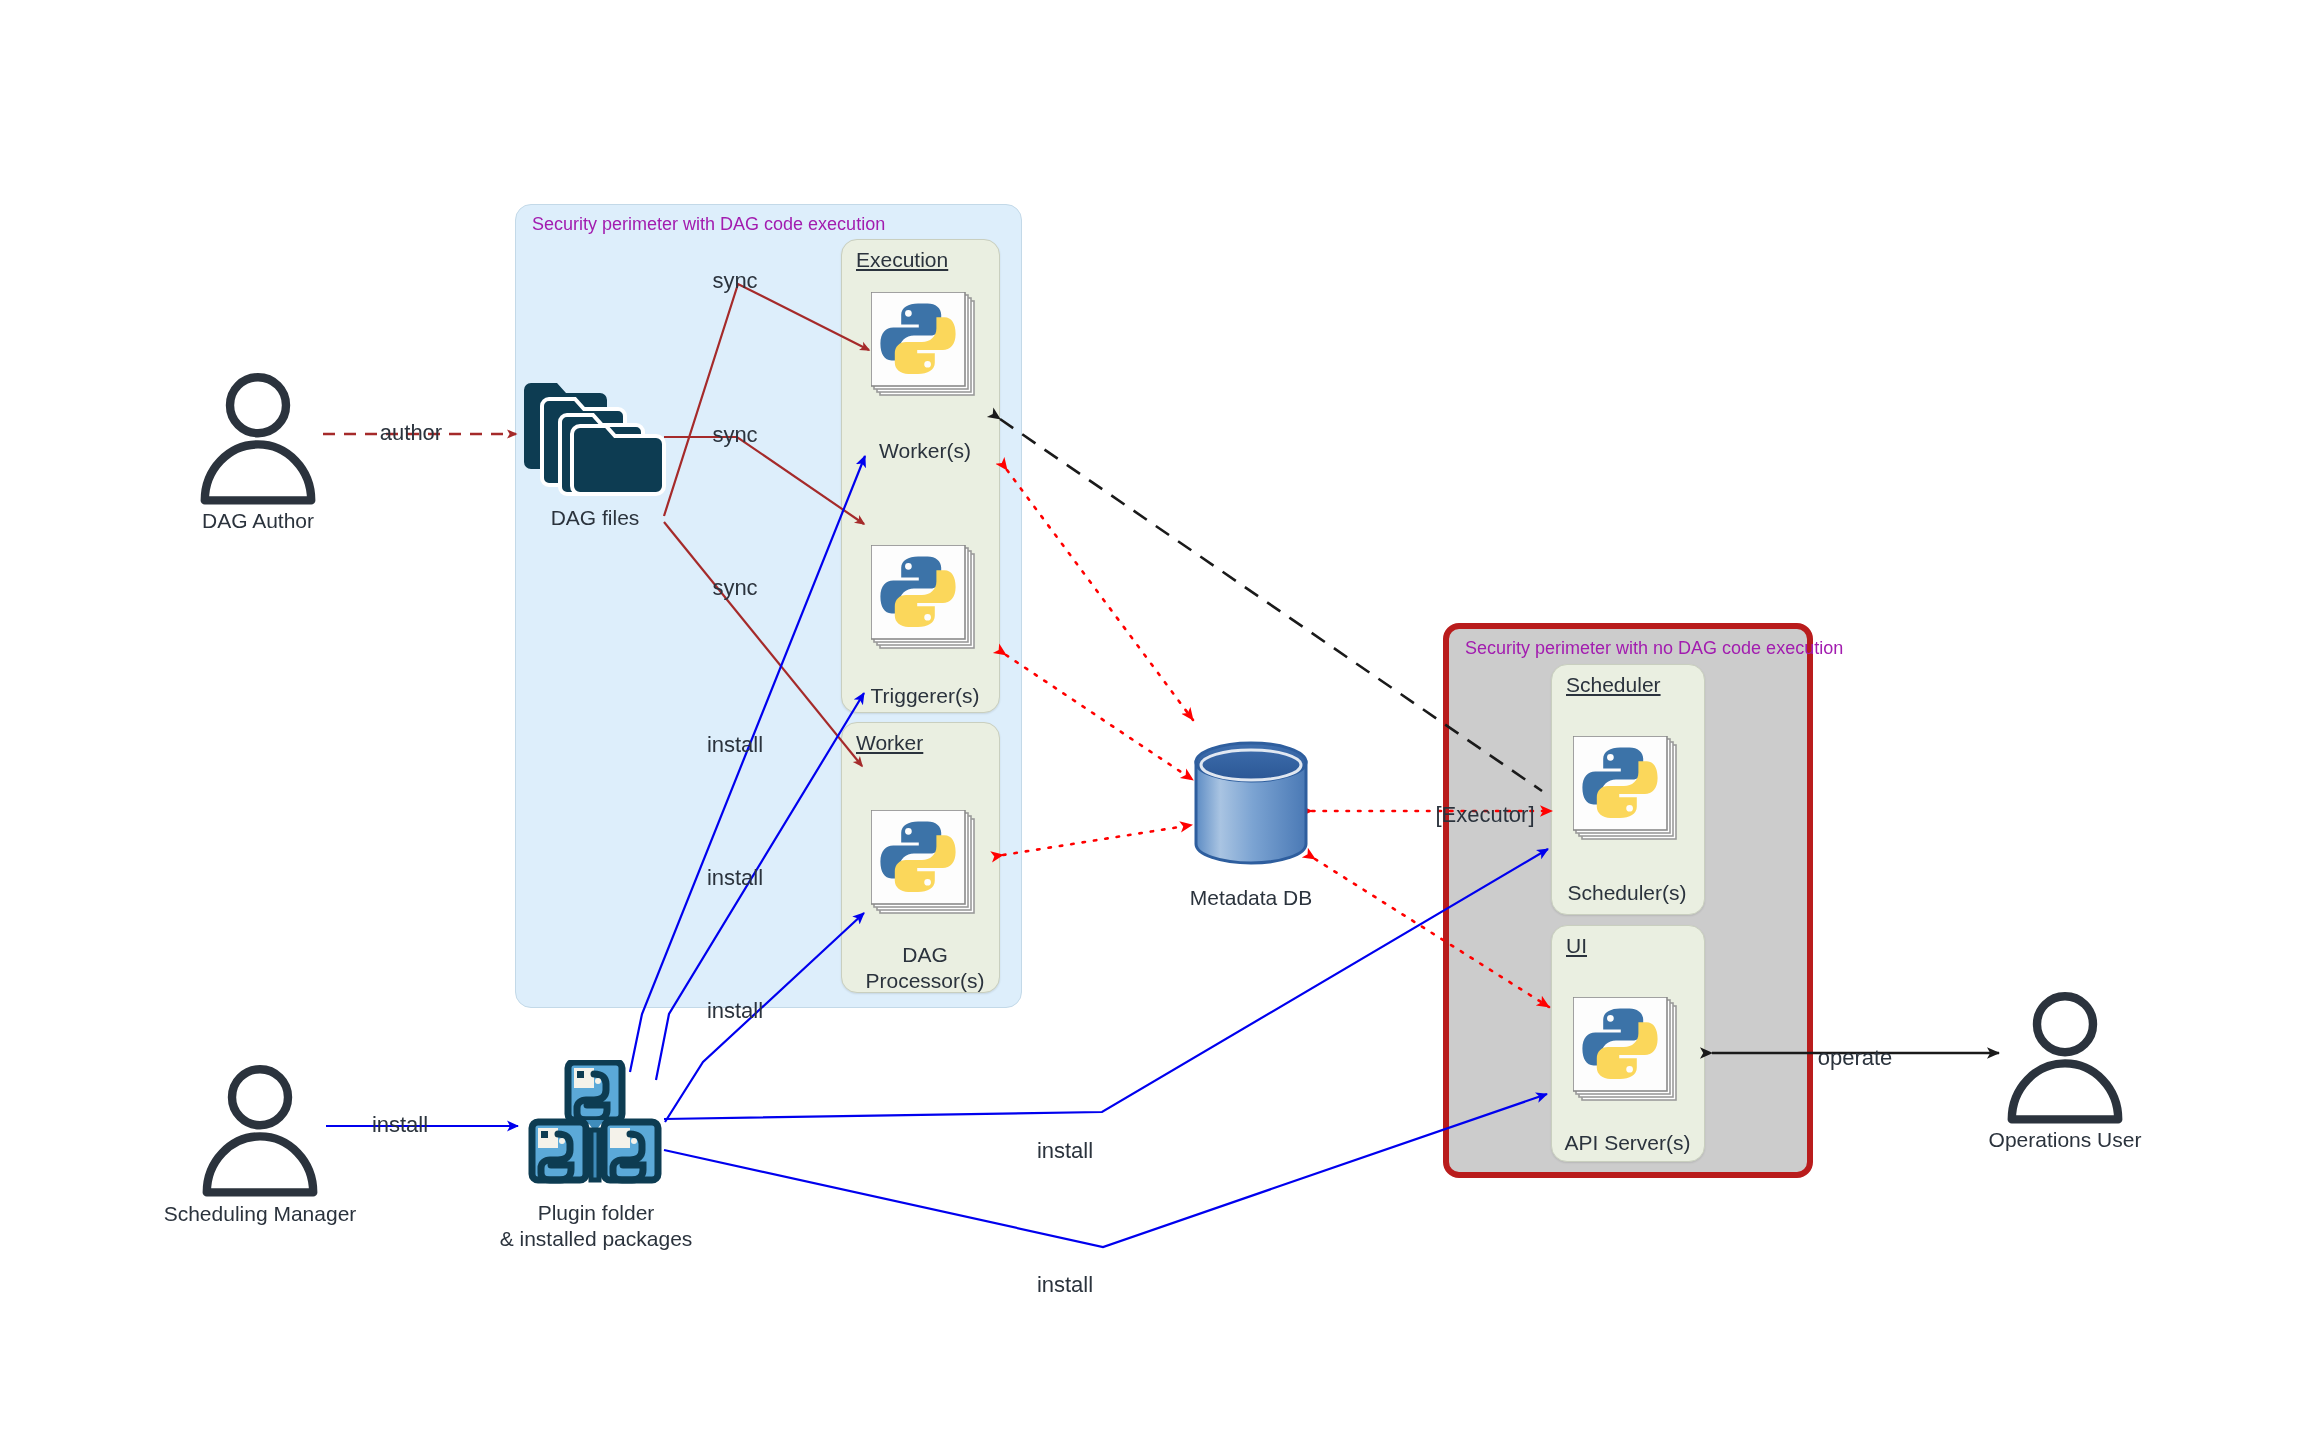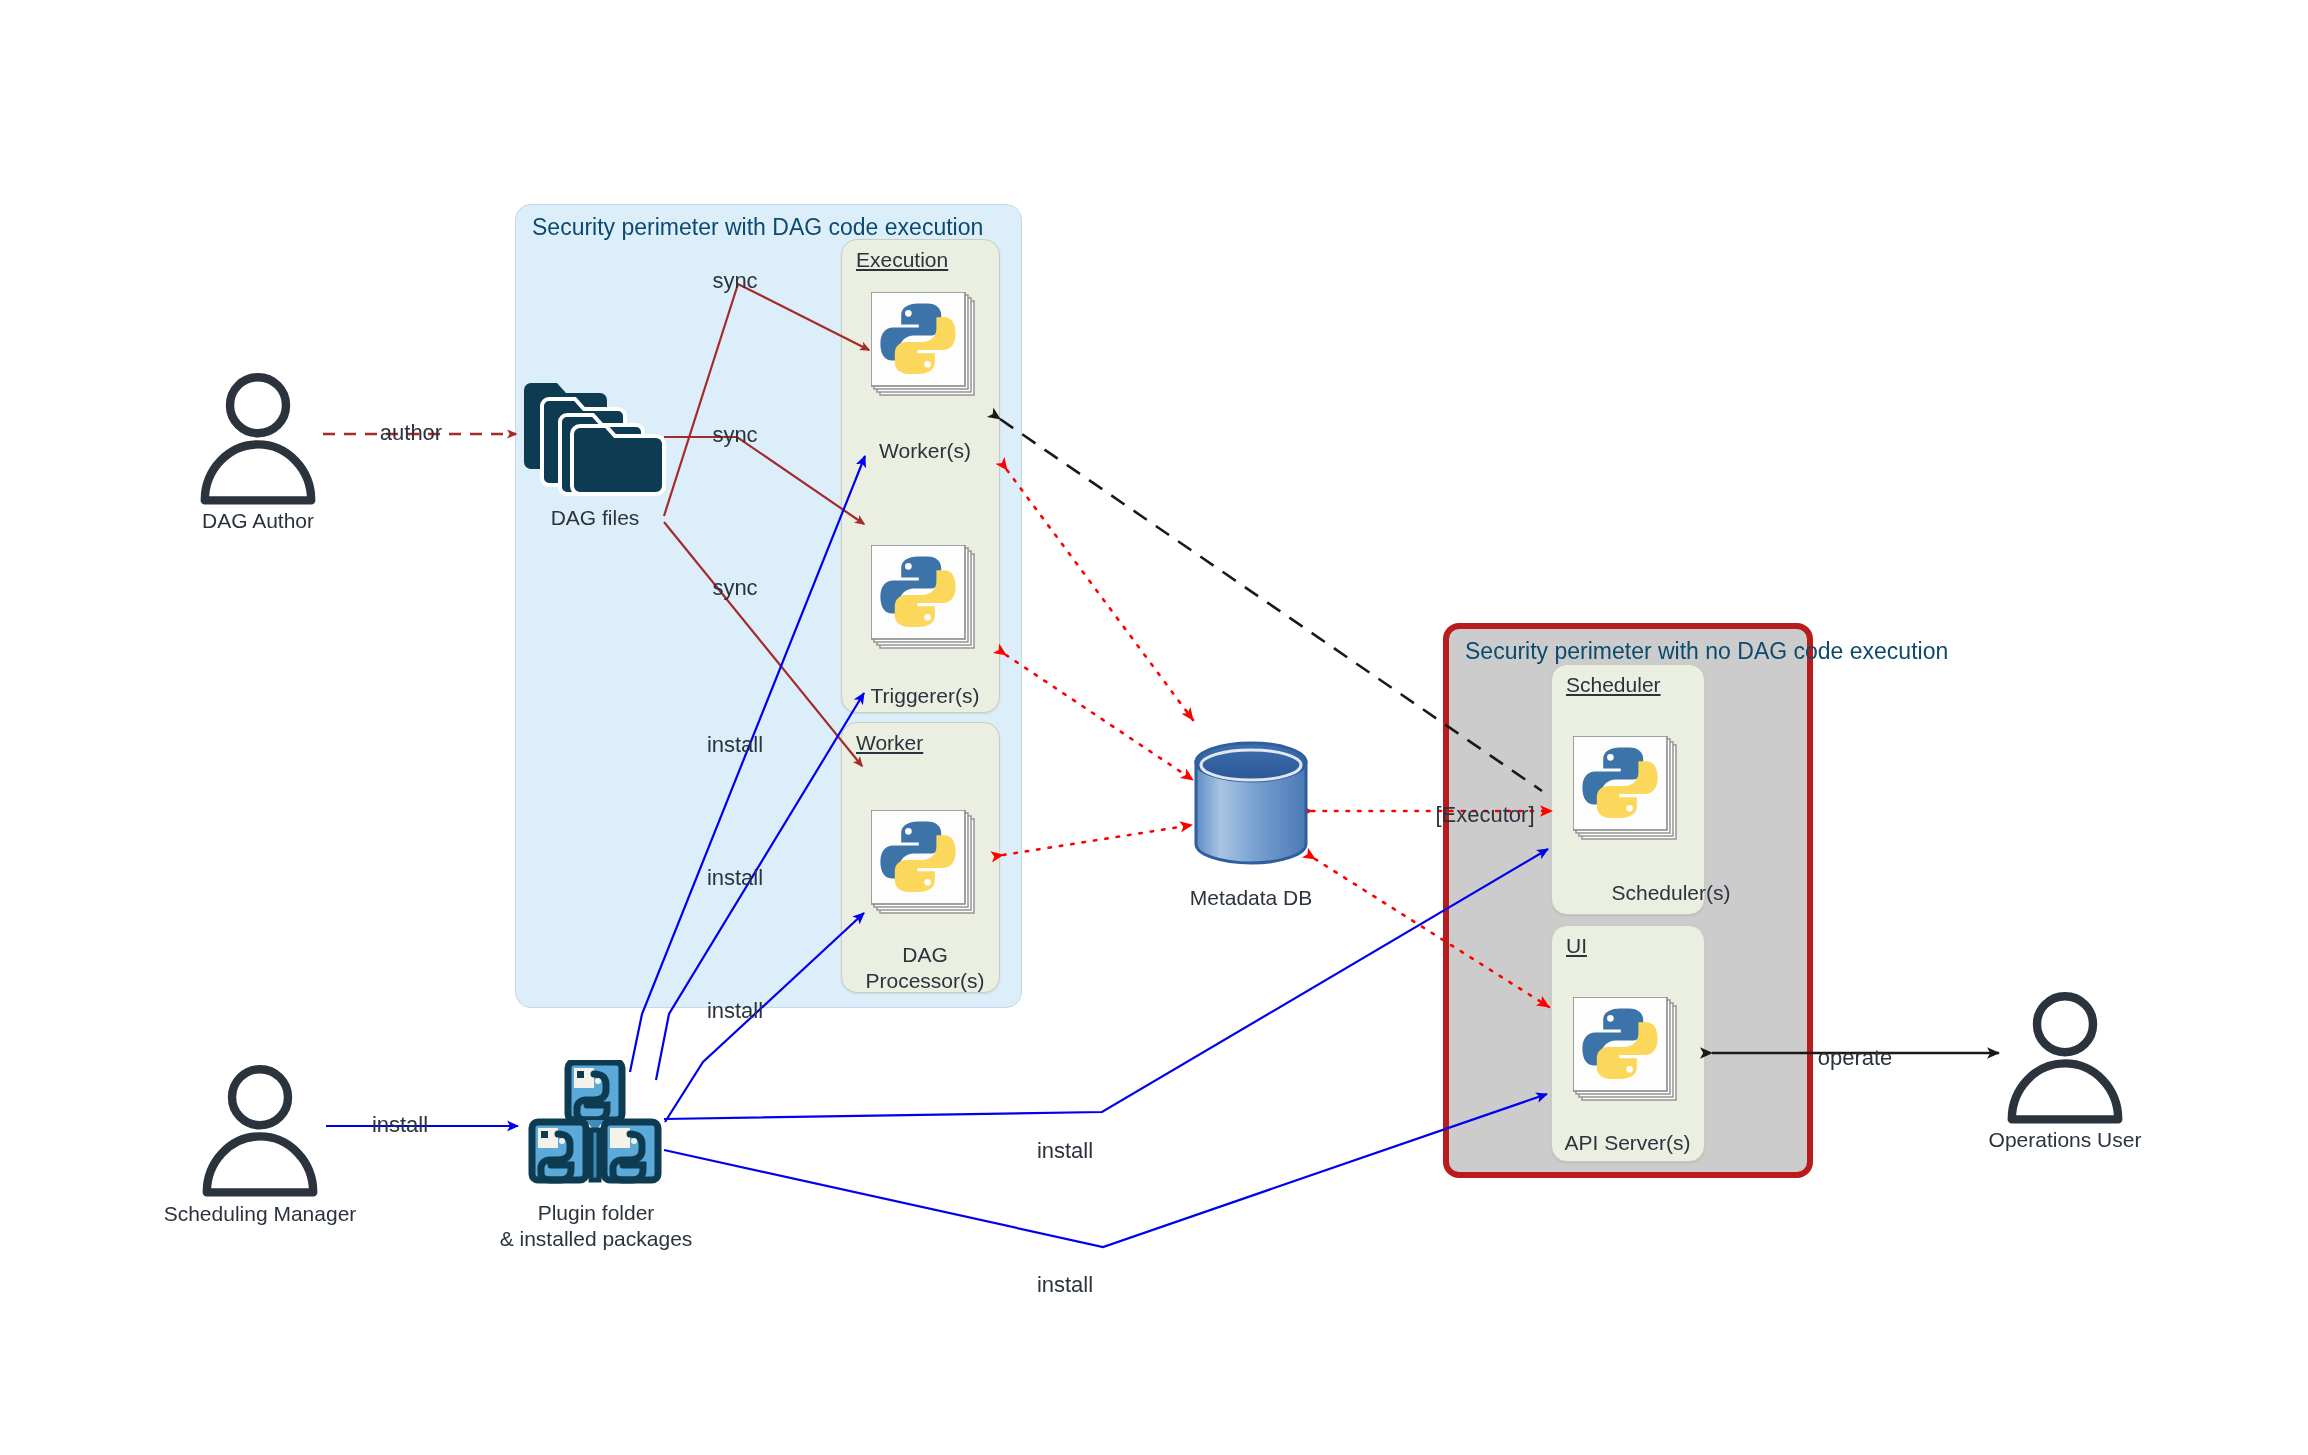--- a/index.html
+++ b/index.html
@@ -3,21 +3,21 @@
 <meta charset="utf-8">
 <style>
   html,body{margin:0;padding:0;background:#ffffff;}
   body{width:2308px;height:1455px;position:relative;overflow:hidden;
        font-family:"Liberation Sans","DejaVu Sans",sans-serif;color:#2b333d;}
   #stage{position:absolute;left:0;top:0;width:2308px;height:1455px;}
   svg.layer{position:absolute;left:0;top:0;width:2308px;height:1455px;overflow:visible;}
   #edges{z-index:5;}
   .node{position:absolute;z-index:20;}
   .perimeter{position:absolute;z-index:2;border-radius:16px;}
-  .perimeter > .ptitle{position:absolute;left:16px;top:9px;font-size:23px;color:#0c4a6e;white-space:nowrap;}
+  .perimeter > .ptitle{position:absolute;left:16px;top:9px;font-size:18px;color:#a21caf;white-space:nowrap;}
   .group{position:absolute;z-index:3;border-radius:16px;background:#eaefe1;
          border:1px solid #c9cfbf;box-shadow:0 1px 2px rgba(0,0,0,.10);}
   .group > .gtitle{position:absolute;left:14px;top:8px;font-size:21px;color:#2b333d;white-space:nowrap;text-decoration:underline;}
   .caption{position:absolute;z-index:25;font-size:21px;color:#2b333d;text-align:center;
            line-height:1.22;white-space:pre-line;}
   .edge-label{position:absolute;z-index:30;font-size:22px;color:#2b333d;white-space:nowrap;
               text-align:center;margin-top:32px;}
   .pybox{position:absolute;z-index:22;}
 </style>
 </head>
@@ -246,21 +246,21 @@
       <rect x="9" y="9" width="94" height="94" fill="#ffffff" stroke="#9a9a9a" stroke-width="1.6"></rect>
       <rect x="6" y="6" width="94" height="94" fill="#ffffff" stroke="#9a9a9a" stroke-width="1.6"></rect>
       <rect x="3" y="3" width="94" height="94" fill="#ffffff" stroke="#9a9a9a" stroke-width="1.6"></rect>
       <rect x="0" y="0" width="94" height="94" fill="#fdfdfd" stroke="#8a8a8a" stroke-width="1.6"></rect>
       <g transform="translate(11,10) scale(0.80)">
         <path d="M45 2 c-12 0 -21 5 -21 14 v12 h22 v4 h-32 c-9 0 -16 7 -16 20 c0 13 5 21 14 21 h10 v-14 c0 -10 8 -17 18 -17 h20 c8 0 14 -6 14 -14 v-12 c0 -8 -7 -14 -17 -14 Z M33 10 a4.2 4.2 0 1 1 0 8.4 a4.2 4.2 0 0 1 0 -8.4 Z" fill="#3c73a8"></path>
         <path d="M45 90 c12 0 21 -5 21 -14 v-12 h-22 v-4 h32 c9 0 16 -7 16 -20 c0 -13 -5 -21 -14 -21 h-10 v14 c0 10 -8 17 -18 17 h-20 c-8 0 -14 6 -14 14 v12 c0 8 7 14 17 14 Z M57 82 a4.2 4.2 0 1 1 0 -8.4 a4.2 4.2 0 0 1 0 8.4 Z" fill="#fbd75b"></path>
       </g>
     </svg>
   </div>
-  <div class="caption" style="left:1552px;top:880px;width:150px;margin-left:44px;">Scheduler(s)</div>
+  <div class="caption" style="left:1552px;top:880px;width:150px;">Scheduler(s)</div>
 
   <div class="pybox" style="left:1573px;top:997px;width:107px;height:112px;">
     <svg width="107" height="112" viewBox="0 0 107 112">
       <rect x="9" y="9" width="94" height="94" fill="#ffffff" stroke="#9a9a9a" stroke-width="1.6"></rect>
       <rect x="6" y="6" width="94" height="94" fill="#ffffff" stroke="#9a9a9a" stroke-width="1.6"></rect>
       <rect x="3" y="3" width="94" height="94" fill="#ffffff" stroke="#9a9a9a" stroke-width="1.6"></rect>
       <rect x="0" y="0" width="94" height="94" fill="#fdfdfd" stroke="#8a8a8a" stroke-width="1.6"></rect>
       <g transform="translate(11,10) scale(0.80)">
         <path d="M45 2 c-12 0 -21 5 -21 14 v12 h22 v4 h-32 c-9 0 -16 7 -16 20 c0 13 5 21 14 21 h10 v-14 c0 -10 8 -17 18 -17 h20 c8 0 14 -6 14 -14 v-12 c0 -8 -7 -14 -17 -14 Z M33 10 a4.2 4.2 0 1 1 0 8.4 a4.2 4.2 0 0 1 0 -8.4 Z" fill="#3c73a8"></path>
         <path d="M45 90 c12 0 21 -5 21 -14 v-12 h-22 v-4 h32 c9 0 16 -7 16 -20 c0 -13 -5 -21 -14 -21 h-10 v14 c0 10 -8 17 -18 17 h-20 c-8 0 -14 6 -14 14 v12 c0 8 7 14 17 14 Z M57 82 a4.2 4.2 0 1 1 0 -8.4 a4.2 4.2 0 0 1 0 8.4 Z" fill="#fbd75b"></path>

